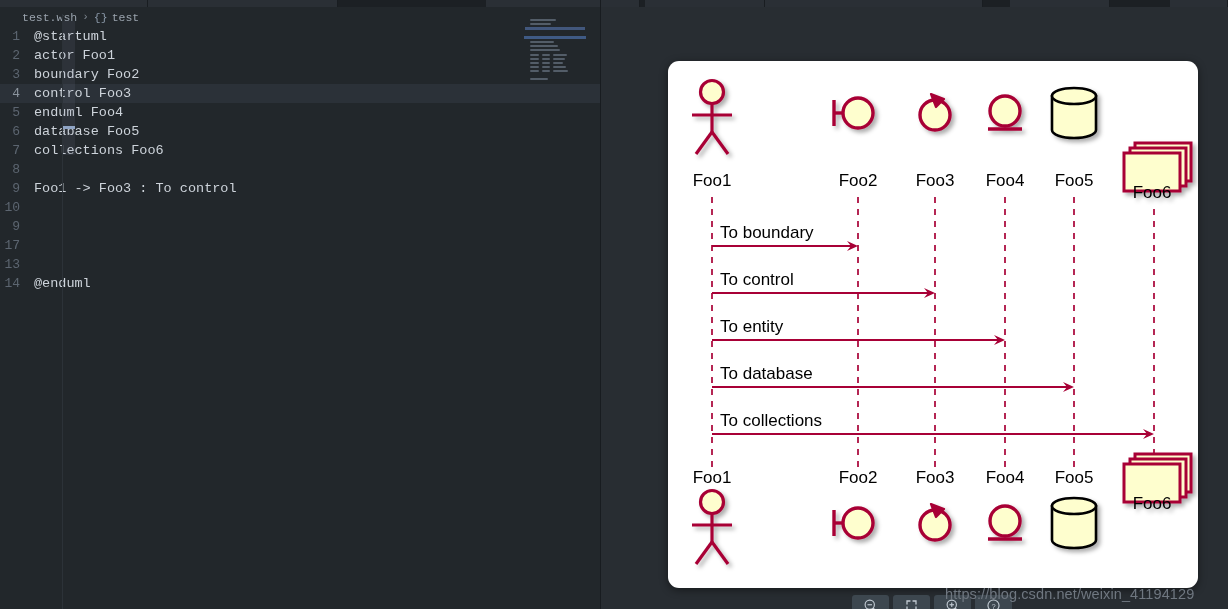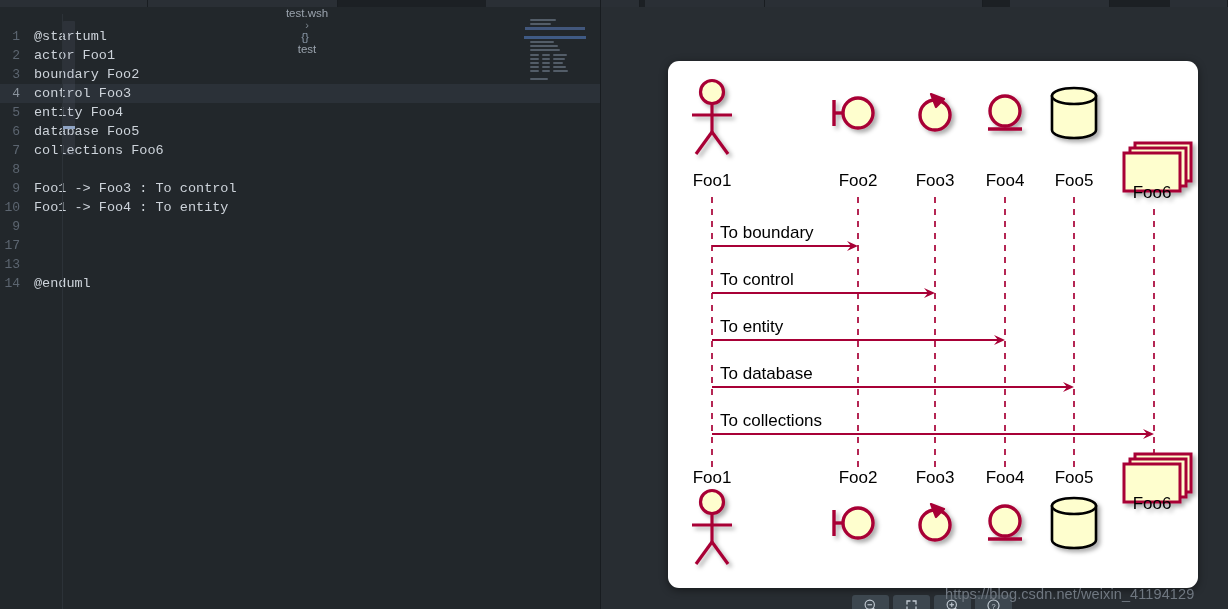--- a/index.html
+++ b/index.html
@@ -11,24 +11,24 @@
   }
   #app { position: relative; width: 1228px; height: 609px; background: #252a2e; }
 
   
   .topstrip { position: absolute; left:0; top:0; width:1228px; height:7px; background:#1c2024; }
   .topstrip .seg { position:absolute; top:0; height:7px; background:#2a2f35; border-right:1px solid #191d21; }
 
   
   .editor { position:absolute; left:0; top:7px; width:600px; height:602px; background:#22272b; }
   .breadcrumb {
-    position:absolute; left:4px; top:0; width:600px; height:20px;
+    position:absolute; left:16px; top:0; width:600px; height:20px;
     display:flex; align-items:center; padding-left:6px;
     font-size:11.5px; color:#9aa3ad; background:#22272b;
-    font-family:Liberation Sans, sans-serif; white-space:nowrap;flex-direction:column;
+    font-family:Liberation Mono, monospace; white-space:nowrap;
   }
   .breadcrumb .sep { margin:0 5px; color:#7d868f; font-size:11px; }
   .breadcrumb .braces { color:#8a98a8; margin-right:4px; }
 
   .code { position:absolute; left:0; top:20px; width:600px; height:582px; }
   .line { position:relative; height:19px; line-height:19px; white-space:pre;
           font-family:"Liberation Mono", monospace; font-size:13.5px; }
   .line .ln {
     position:absolute; left:0; top:0; width:20px; text-align:right;
     color:#5c6570; font-family:"Liberation Mono", monospace; font-size:13px;
@@ -94,26 +94,26 @@
       <span class="sep">›</span>
       <span class="braces">{}</span>
       <span>test</span>
     </div>
 
     <div class="code" id="code-lines">
         <div class="line"><span class="ln">1</span><span class="tx">@startuml</span></div>
         <div class="line"><span class="ln">2</span><span class="tx">actor Foo1</span></div>
         <div class="line"><span class="ln">3</span><span class="tx">boundary Foo2</span></div>
         <div class="line active"><span class="ln">4</span><span class="tx">control Foo3</span></div>
-        <div class="line"><span class="ln">5</span><span class="tx">entity Foo4</span></div>
+        <div class="line"><span class="ln">5</span><span class="tx">enduml Foo4</span></div>
         <div class="line"><span class="ln">6</span><span class="tx">database Foo5</span></div>
         <div class="line"><span class="ln">7</span><span class="tx">collections Foo6</span></div>
         <div class="line"><span class="ln">8</span></div>
         <div class="line"><span class="ln">9</span><span class="tx">Foo1 -&gt; Foo3 : To control</span></div>
-        <div class="line"><span class="ln">10</span><span class="tx">Foo1 -&gt; Foo4 : To entity</span></div>
+        <div class="line"><span class="ln">10</span></div>
         <div class="line"><span class="ln">9</span></div>
         <div class="line"><span class="ln">17</span></div>
         <div class="line"><span class="ln">13</span><span class="tx"></span></div>
         <div class="line"><span class="ln">14</span><span class="tx">@enduml</span></div>
       </div>
 
     <div class="minimap">
       <div class="mm-row" style="left:6px;top:5px;width:26px"></div>
       <div class="mm-row" style="left:6px;top:9px;width:21px"></div>
       <div class="mm-row" style="left:6px;top:13px;width:27px"></div>

